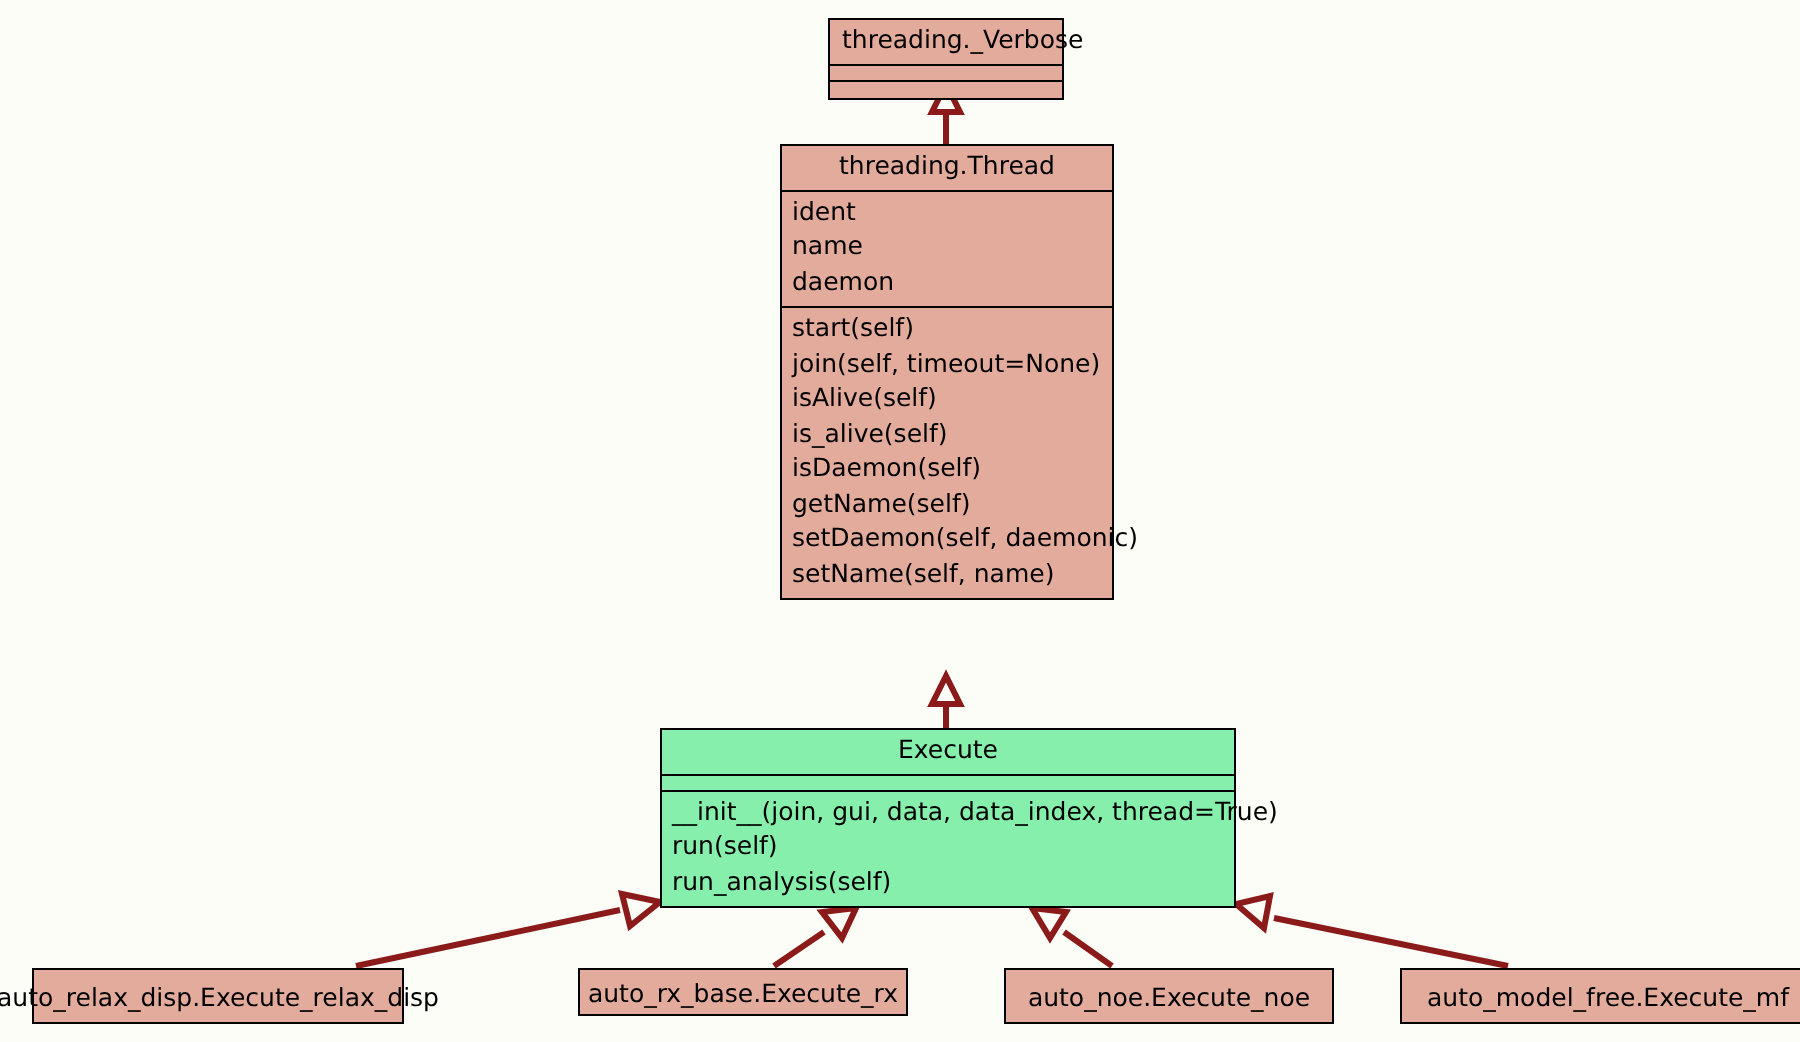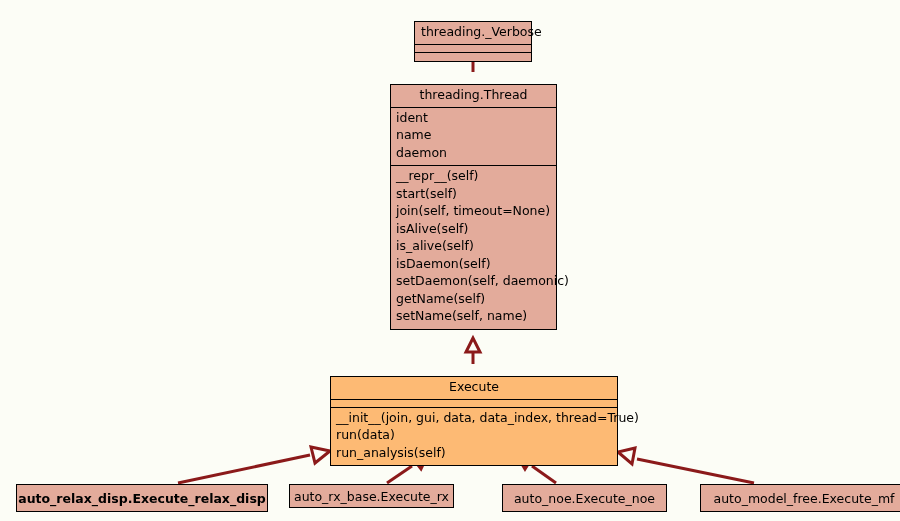--- a/index.html
+++ b/index.html
@@ -28,24 +28,23 @@
   }
   .uml-box {
     position: absolute;
     box-sizing: border-box;
     border: 1px solid #000000;
     background: #e0a898;
     font-size: 12px;
     color: #000000;
     line-height: 1;
     z-index: 2;
-    margin-top: 12px;
   }
   .uml-box.tan { background: #e3ab9b; }
-  .uml-box.pink { background: #fdba74; }
+  .uml-box.pink { background: #86efac; }
   .compartment {
     box-sizing: border-box;
     border-bottom: 1px solid #000000;
   }
   .compartment:last-child {
     border-bottom: none;
   }
   .title-cell {
     text-align: center;
     padding: 4px 6px 5px 6px;
@@ -124,43 +123,42 @@
   </div>
 
   <div class="uml-box tan" style="left:390px; top:72px; width:167px;">
     <div class="compartment title-cell">threading.Thread</div>
     <div class="compartment member-list">
       <div class="member">ident</div>
       <div class="member">name</div>
       <div class="member">daemon</div>
     </div>
     <div class="compartment member-list">
-      <div class="member">__repr__(self)</div>
       <div class="member">start(self)</div>
       <div class="member">join(self, timeout=None)</div>
       <div class="member">isAlive(self)</div>
       <div class="member">is_alive(self)</div>
       <div class="member">isDaemon(self)</div>
+      <div class="member">getName(self)</div>
       <div class="member">setDaemon(self, daemonic)</div>
-      <div class="member">getName(self)</div>
       <div class="member">setName(self, name)</div>
     </div>
   </div>
 
   <div class="uml-box pink" style="left:330px; top:364px; width:288px;">
     <div class="compartment title-cell">Execute</div>
     <div class="compartment empty-strip"></div>
     <div class="compartment member-list">
       <div class="member">__init__(join, gui, data, data_index, thread=True)</div>
-      <div class="member">run(data)</div>
+      <div class="member">run(self)</div>
       <div class="member">run_analysis(self)</div>
     </div>
   </div>
 
-  <div class="leaf-box" style="left:16px; top:484px; width:252px; height:28px;font-weight:bold;">
+  <div class="leaf-box" style="left:16px; top:484px; width:186px; height:28px;">
     <span class="leaf-label">auto_relax_disp.Execute_relax_disp</span>
   </div>
 
   <div class="leaf-box" style="left:289px; top:484px; width:165px; height:24px;">
     <span class="leaf-label">auto_rx_base.Execute_rx</span>
   </div>
 
   <div class="leaf-box" style="left:502px; top:484px; width:165px; height:28px;text-align:right;">
     <span class="leaf-label">auto_noe.Execute_noe</span>
   </div>

